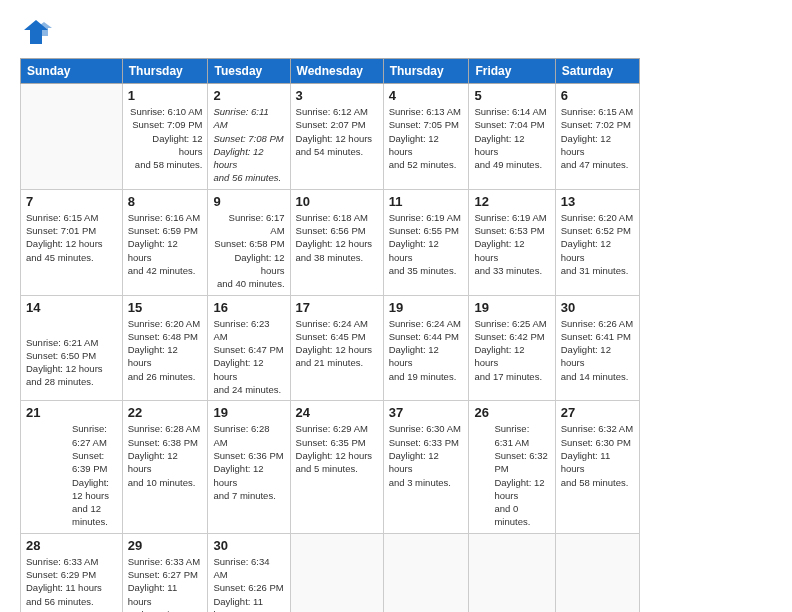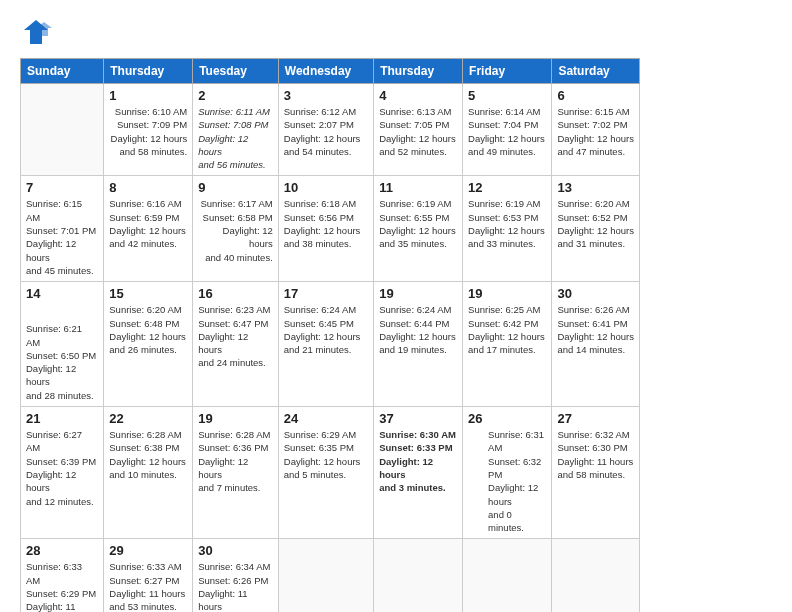--- a/index.html
+++ b/index.html
@@ -273,21 +273,21 @@
             <div class="day-number">30</div>
             <div class="day-info" style="white-space: pre-line;">Sunrise: 6:26 AM
 Sunset: 6:41 PM
 Daylight: 12 hours
 and 14 minutes.</div>
           </td>
         </tr>
         <tr>
           <td>
             <div class="day-number">21</div>
-            <div class="day-info" style="white-space: pre-line;">Sunrise: 6:27 AM
+            <div class="day-info" style="white-space: pre-line; margin-left: 46px;">Sunrise: 6:27 AM
 Sunset: 6:39 PM
 Daylight: 12 hours
 and 12 minutes.</div>
           </td>
           <td>
             <div class="day-number">22</div>
             <div class="day-info" style="white-space: pre-line;">Sunrise: 6:28 AM
 Sunset: 6:38 PM
 Daylight: 12 hours
 and 10 minutes.</div>
@@ -301,21 +301,21 @@
           </td>
           <td>
             <div class="day-number">24</div>
             <div class="day-info" style="white-space: pre-line;">Sunrise: 6:29 AM
 Sunset: 6:35 PM
 Daylight: 12 hours
 and 5 minutes.</div>
           </td>
           <td>
             <div class="day-number">37</div>
-            <div class="day-info" style="white-space: pre-line; font-weight: bold;">Sunrise: 6:30 AM
+            <div class="day-info" style="white-space: pre-line;">Sunrise: 6:30 AM
 Sunset: 6:33 PM
 Daylight: 12 hours
 and 3 minutes.</div>
           </td>
           <td>
             <div class="day-number">26</div>
             <div class="day-info" style="white-space: pre-line; margin-left: 20px;">Sunrise: 6:31 AM
 Sunset: 6:32 PM
 Daylight: 12 hours
 and 0 minutes.</div>

